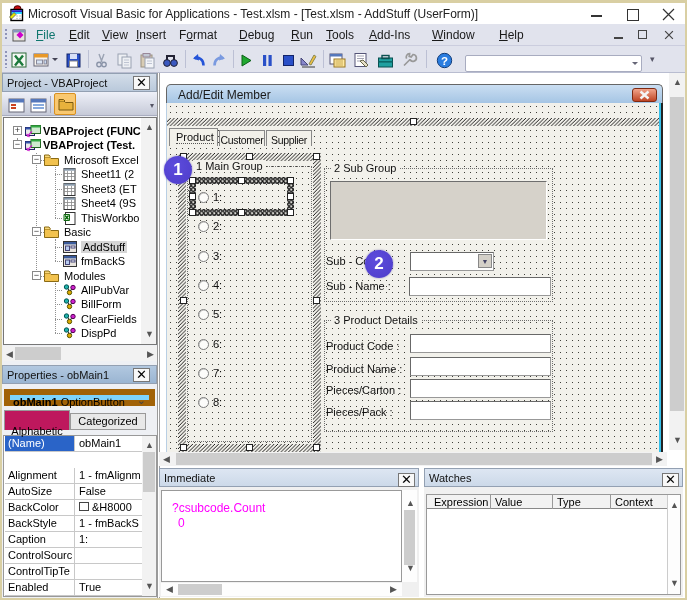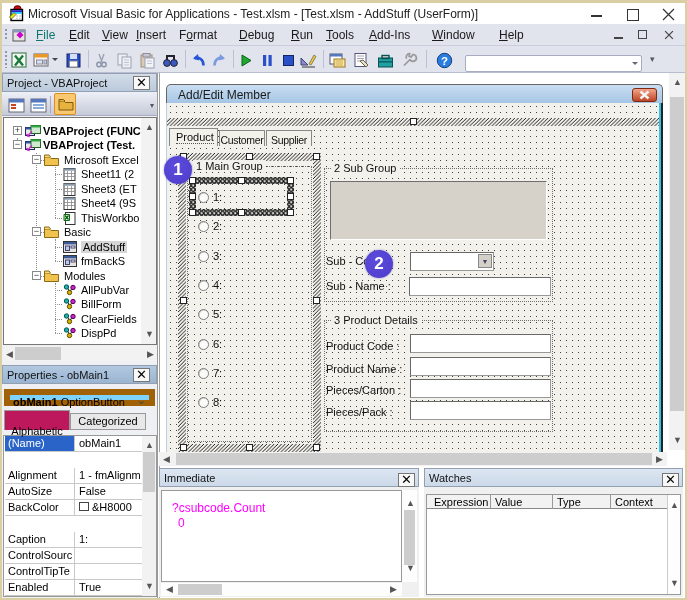--- a/index.html
+++ b/index.html
@@ -396,20 +396,24 @@
             <div class="pgval">1 - fmAlignm</div>
           </div>
           <div class="pgrow" style="top:48px;">
             <div class="pgname" style="">AutoSize</div>
             <div class="pgval">False</div>
           </div>
           <div class="pgrow" style="top:64px;">
             <div class="pgname" style="">BackColor</div>
             <div class="pgval"><span style="display:inline-block;width:10px;height:9px;border:1px solid #444;background:#fff;margin:1px 3px 0 0;"></span>&amp;H8000</div>
           </div>
+          <div class="pgrow" style="top:80px;">
+            <div class="pgname" style="">BackStyle</div>
+            <div class="pgval">1 - fmBackS</div>
+          </div>
           <div class="pgrow" style="top:96px;">
             <div class="pgname" style="">Caption</div>
             <div class="pgval">1:</div>
           </div>
           <div class="pgrow" style="top:112px;">
             <div class="pgname" style="">ControlSourc</div>
             <div class="pgval"></div>
           </div>
           <div class="pgrow" style="top:128px;">
             <div class="pgname" style="">ControlTipTe</div>

